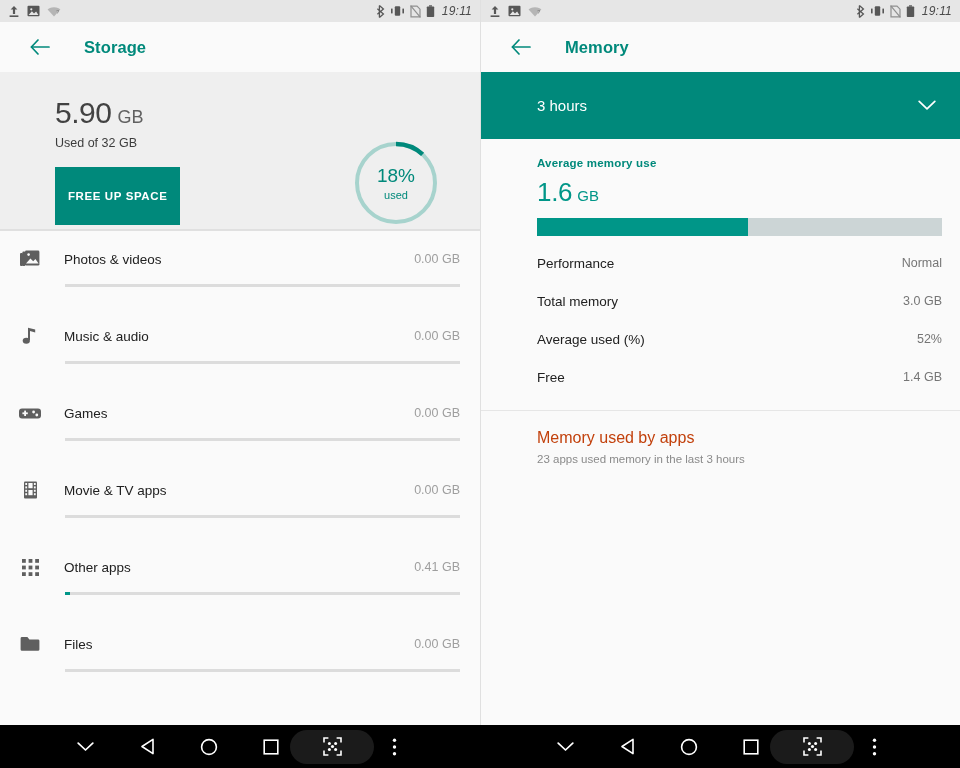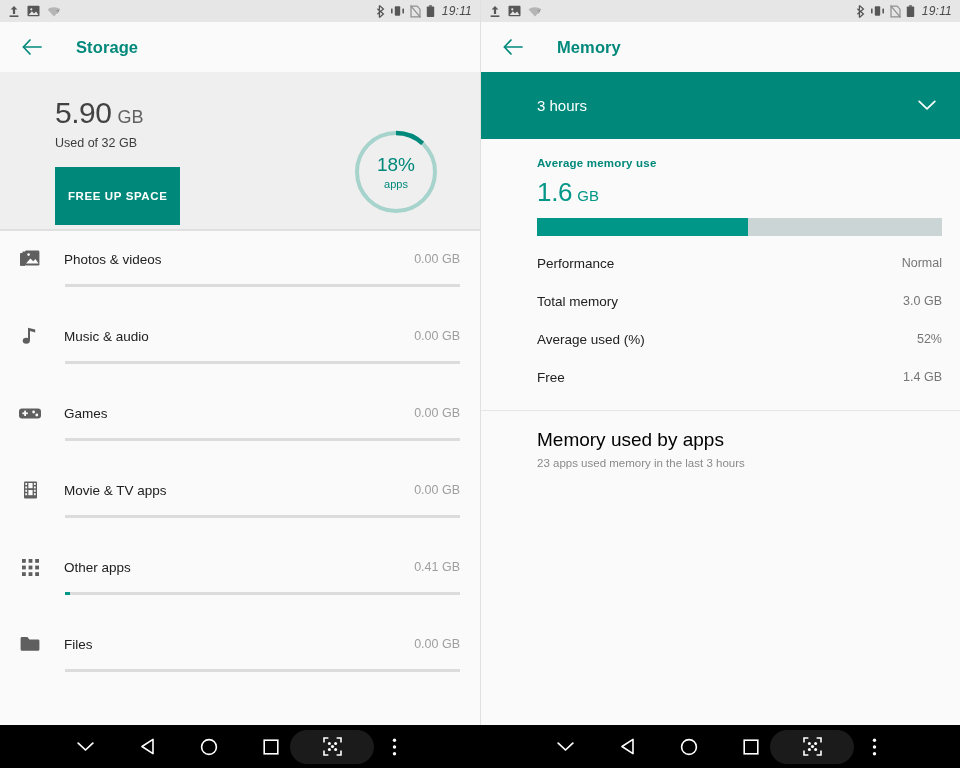--- a/index.html
+++ b/index.html
@@ -41,21 +41,21 @@
   .sb-time {
     font-size: 12px; color: #4a4a4a; letter-spacing: 0.2px; margin-left: 2px; font-style: italic;
   }
 
   
   .appbar {
     height: 50px;
     background: #fafafa;
     display: flex;
     align-items: center;
-    padding-left: 20px;
+    padding-left: 28px;
     box-sizing: border-box;
   }
   .back-arrow {
     width: 24px; height: 24px;
     display: flex; align-items: center; justify-content: center;
     cursor: pointer;
   }
   .appbar-title {
     font-size: 16.5px;
     color: #00897b;
@@ -92,21 +92,21 @@
     font-size: 11.5px;
     font-weight: bold;
     letter-spacing: 0.6px;
     padding: 23px 13px;
     border: none;
     cursor: pointer;
     font-family: "Liberation Sans", sans-serif;
   }
   .donut-wrap {
     position: absolute;
-    right: 40px; top: 100px;
+    right: 40px; top: 111px;
     transform: translateY(-50%);
     width: 88px; height: 88px;
   }
   .donut-text {
     position: absolute;
     top: 0; left: 0; width: 88px; height: 88px;
     display: flex; flex-direction: column;
     align-items: center; justify-content: center;
   }
   .donut-pct { font-size: 19px; color: #00897b; line-height: 1; }
@@ -203,21 +203,21 @@
   .mem-row {
     display: flex; align-items: center;
     height: 38px;
     padding: 0 18px 0 56px;
     box-sizing: border-box;
   }
   .mem-row .k { font-size: 13.5px; color: #212121; }
   .mem-row .v { margin-left: auto; font-size: 12.5px; color: #757575; }
   .mem-divider { height: 1px; background: #e6e6e6; margin-top: 14px; }
   .apps-block { padding: 18px 18px 0 56px; cursor: pointer; }
-  .apps-title { font-size: 19px; color: #000000; }
+  .apps-title { font-size: 16px; color: #c2410c; }
   .apps-sub { font-size: 11.5px; color: #8a8a8a; margin-top: 6px; }
 
   
   .navbar {
     position: absolute;
     bottom: 0; left: 0;
     width: 960px; height: 43px;
     background: #000000;
     display: flex;
     align-items: center;
@@ -321,21 +321,21 @@
       <div class="sum-sub">Used of 32 GB</div>
       <button class="free-btn">FREE UP SPACE</button>
 
       <div class="donut-wrap">
         <svg width="88" height="88" viewBox="0 0 88 88">
           <circle cx="44" cy="44" r="39" fill="none" stroke="#a7d3cd" stroke-width="4"></circle>
           <path d="M44 5 A39 39 0 0 1 70.6 15.4" fill="none" stroke="#00897b" stroke-width="4.5" stroke-linecap="butt"></path>
         </svg>
         <div class="donut-text">
           <div class="donut-pct">18%</div>
-          <div class="donut-lbl">apps</div>
+          <div class="donut-lbl">used</div>
         </div>
       </div>
     </div>
 
     <div class="divider"></div>
 
 
     <div class="divider"></div>
 
     <div class="cat-list">

